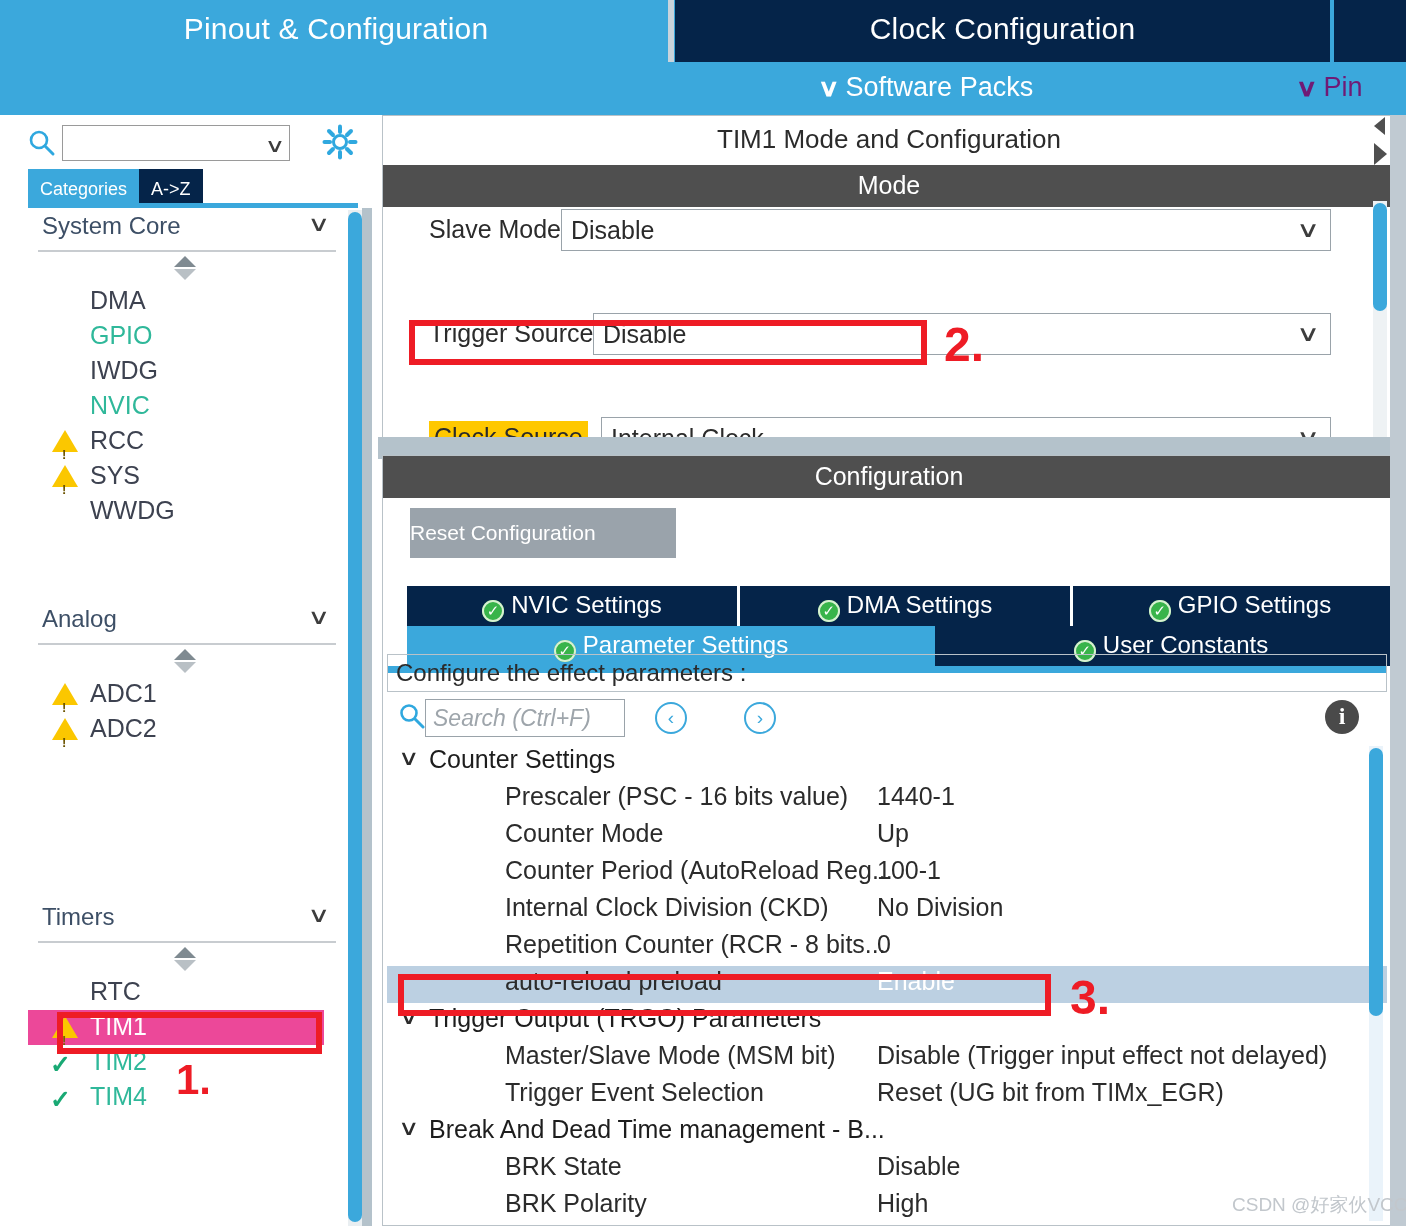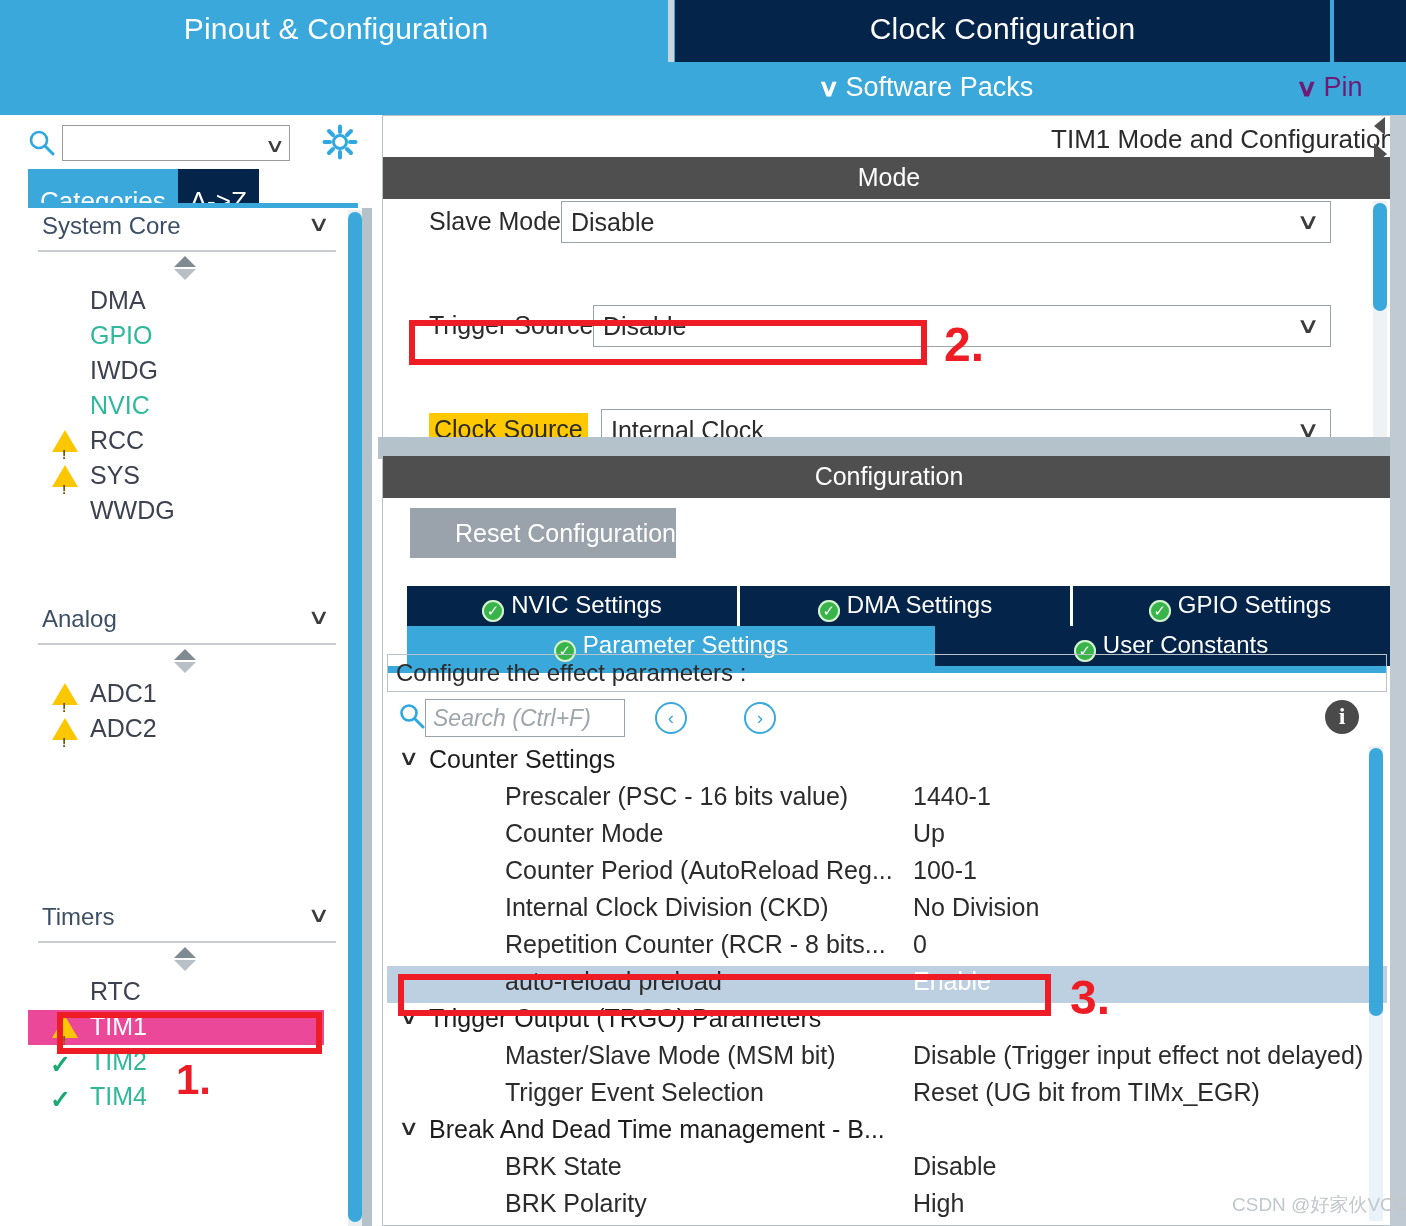--- a/index.html
+++ b/index.html
@@ -29,22 +29,22 @@
             background:#ffffff; }
   .searchrow{ position:absolute; left:0; top:0; width:372px; height:52px; }
   .mag{ position:absolute; left:28px; top:14px; width:28px; height:28px; }
   .searchbox{ position:absolute; left:62px; top:10px; width:228px; height:36px;
               border:1px solid #9a9a9a; background:#ffffff; }
   .searchbox .cv{ position:absolute; right:7px; top:8px; font-size:19px; color:#3d3d3d;
                   transform:scaleX(1.5); }
   .gear{ position:absolute; left:322px; top:9px; width:36px; height:36px; }
 
   .cattabs{ position:absolute; left:28px; top:54px; height:34px; }
-  .cattab{ display:inline-block; height:34px; line-height:32px; padding:16px 12px;
-           font-size:26px; color:#ffffff; vertical-align:top; }
+  .cattab{ display:inline-block; height:34px; line-height:32px; padding:4px 12px;
+           font-size:18px; color:#ffffff; vertical-align:top; }
   .cattab.sel{ background:#3ba8dc; }
   .cattab.un{ background:#052449; }
   .cattabs-underline{ position:absolute; left:28px; top:88px; width:330px; height:5px;
                       background:#3ba8dc; }
 
   .listwrap{ position:absolute; left:28px; top:93px; width:330px; height:1018px;
              background:#ffffff; overflow:hidden; }
   .sb-track{ position:absolute; left:348px; top:95px; width:14px; height:1016px;
              background:#e9eef1; }
   .sb-thumb{ position:absolute; left:348px; top:97px; width:14px; height:1010px;
@@ -76,21 +76,21 @@
                 font-weight:bold; color:#6b5300; }
   .warn.wh::after{ color:#7a6000; }
   .chk{ position:absolute; left:22px; top:3px; font-size:25px; color:#19a974;
         font-weight:bold; }
 
   
   .main{ position:absolute; left:378px; top:115px; width:1028px; height:1111px; }
 
   .modebox{ position:absolute; left:4px; top:0; width:1014px; height:334px;
             background:#ffffff; border:1px solid #b9c2c8; }
-  .panel-title{ height:41px; line-height:47px; text-align:right; font-size:26px;
+  .panel-title{ height:49px; line-height:47px; text-align:center; font-size:26px;
                 color:#2b2b2b; background:#ffffff; }
   .darkhdr{ height:42px; line-height:40px; text-align:center; font-size:25px;
             color:#ffffff; background:#4f4f4f; }
 
   .formrow{ position:relative; height:52px; }
   .flabel{ position:absolute; top:8px; font-size:25px; color:#2b2b2b; white-space:nowrap; }
   .fsel{ position:absolute; height:42px; border:1px solid #9aa3aa; background:#ffffff; }
   .fsel .fv{ position:absolute; left:9px; top:6px; font-size:25px; color:#2b2b2b;
              white-space:nowrap; }
   .fsel .fc{ position:absolute; right:14px; top:7px; font-size:22px; color:#3d3d3d;
@@ -102,22 +102,22 @@
   .modescroll-thumb{ position:absolute; left:990px; top:87px; width:14px; height:108px;
                      background:#3ba8dc; border-radius:7px; }
 
   .grayband{ position:absolute; left:0; top:322px; width:1028px; height:22px;
              background:#b4c2cb; }
 
   .cfgbox{ position:absolute; left:4px; top:340px; width:1014px; height:771px;
            background:#ffffff; border:1px solid #b9c2c8; }
 
   .resetbtn{ position:absolute; left:27px; top:52px; width:266px; height:50px;
-             background:#9aa3ab; color:#ffffff; font-size:25px; line-height:48px;
-             text-align:right; border:none; font-family:inherit; }
+             background:#9aa3ab; color:#ffffff; font-size:21px; line-height:48px;
+             text-align:left; border:none; font-family:inherit; }
 
   .tabrow{ position:absolute; left:4px; width:1016px; height:40px;margin-left:20px; }
   .tab{ position:absolute; top:0; height:40px; line-height:38px; text-align:center;
         font-size:24px; color:#ffffff; background:#052449; }
   .tab.active{ background:#3ba8dc; }
   .tab .gchk{ display:inline-block; width:22px; height:22px; border-radius:50%;
               background:#38b44a; color:#ffffff; font-size:15px; line-height:21px;
               text-align:center; margin-right:7px; vertical-align:-3px;
               box-shadow:0 0 0 2px #d8f0d2 inset; }
   .tab-underline{ position:absolute; left:4px; width:1000px; height:7px;
@@ -144,21 +144,21 @@
   .plist{ position:absolute; left:4px; top:288px; width:1000px; height:479px;
           overflow:hidden; }
   .prow{ position:relative; height:37px; }
   .prow.group .gchev{ position:absolute; left:14px; top:2px; font-size:21px;
                       color:#2b2b2b; transform:scaleX(1.4); }
   .prow.group .gtxt{ position:absolute; left:42px; top:1px; font-size:25px;
                      color:#1d1d1d; white-space:nowrap; }
   .prow .pname{ position:absolute; left:118px; top:1px; font-size:25px; color:#2b2b2b;
                 white-space:nowrap; }
   .prow .pval{ position:absolute; left:490px; top:1px; font-size:25px; color:#2b2b2b;
-               white-space:nowrap;margin-left:36px; }
+               white-space:nowrap; }
   .prow.selrow{ background:#bcd0e2; }
   .prow.selrow .pval{ color:#ffffff; }
 
   .plist-track{ position:absolute; left:986px; top:290px; width:14px; height:475px;
                 background:#eaf3fa; }
   .plist-thumb{ position:absolute; left:986px; top:292px; width:14px; height:268px;
                 background:#3ba8dc; border-radius:7px; }
 
   
   .rtrack{ position:absolute; left:1390px; top:115px; width:16px; height:1111px;

